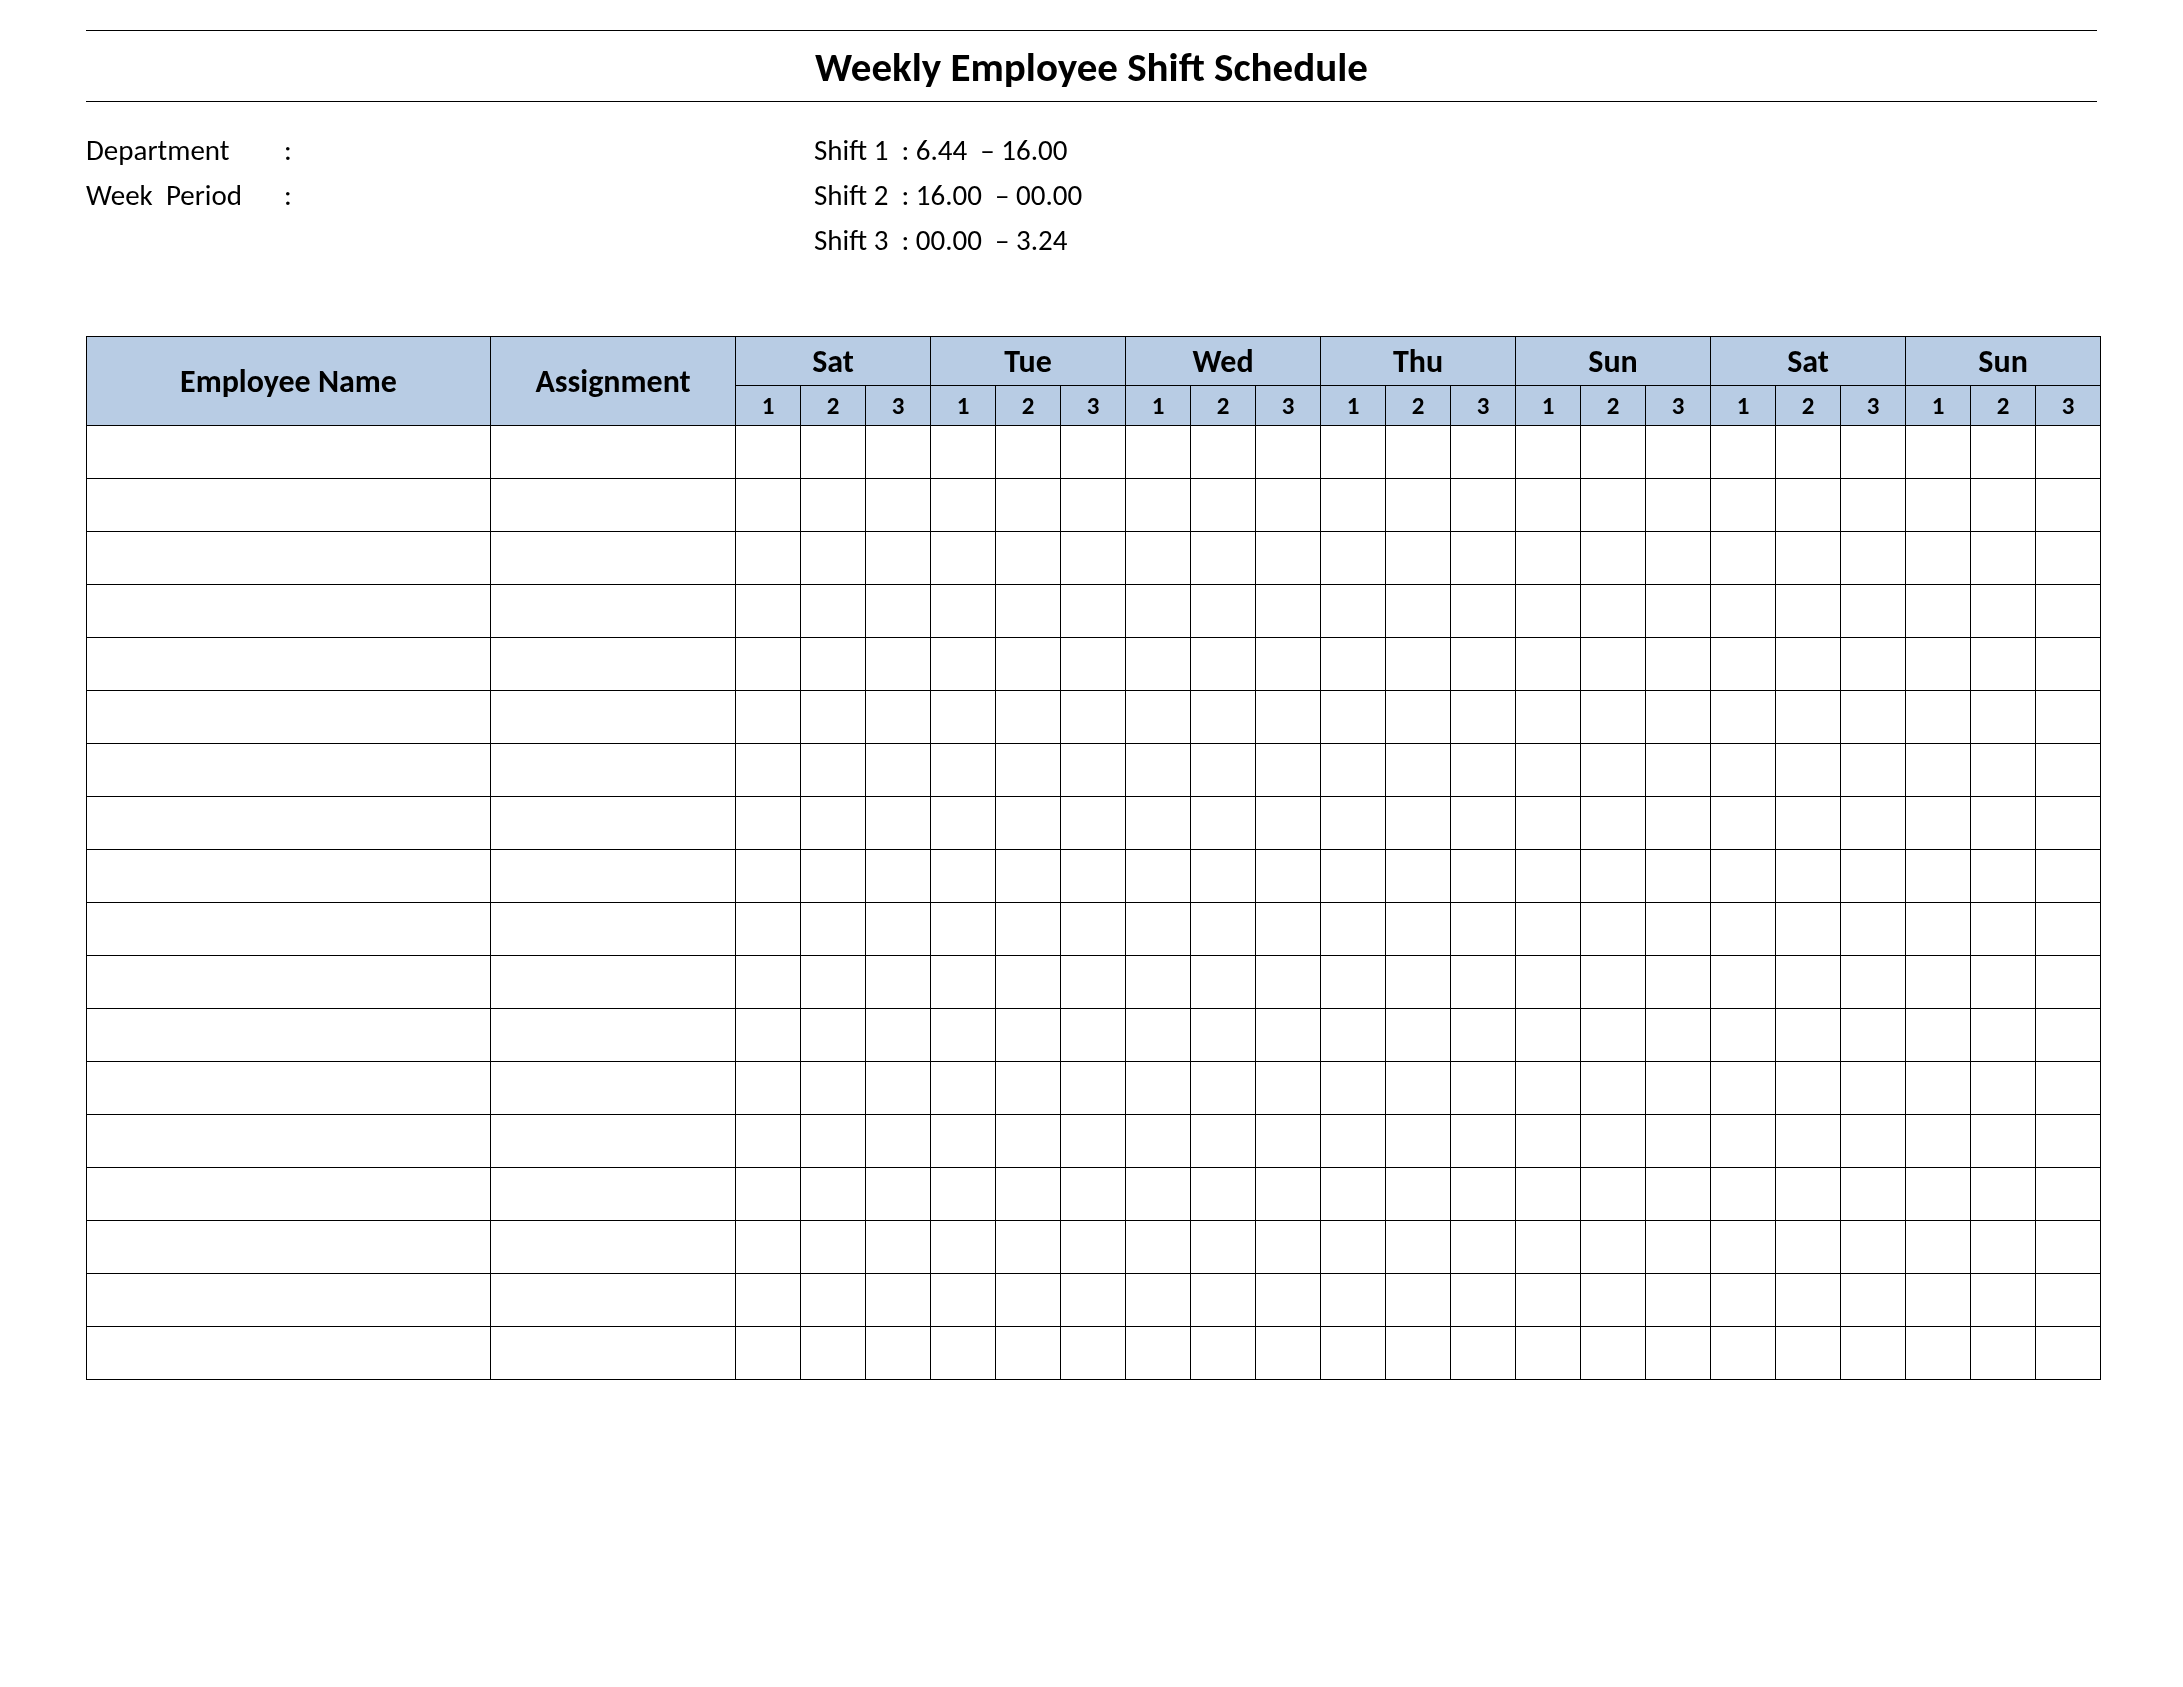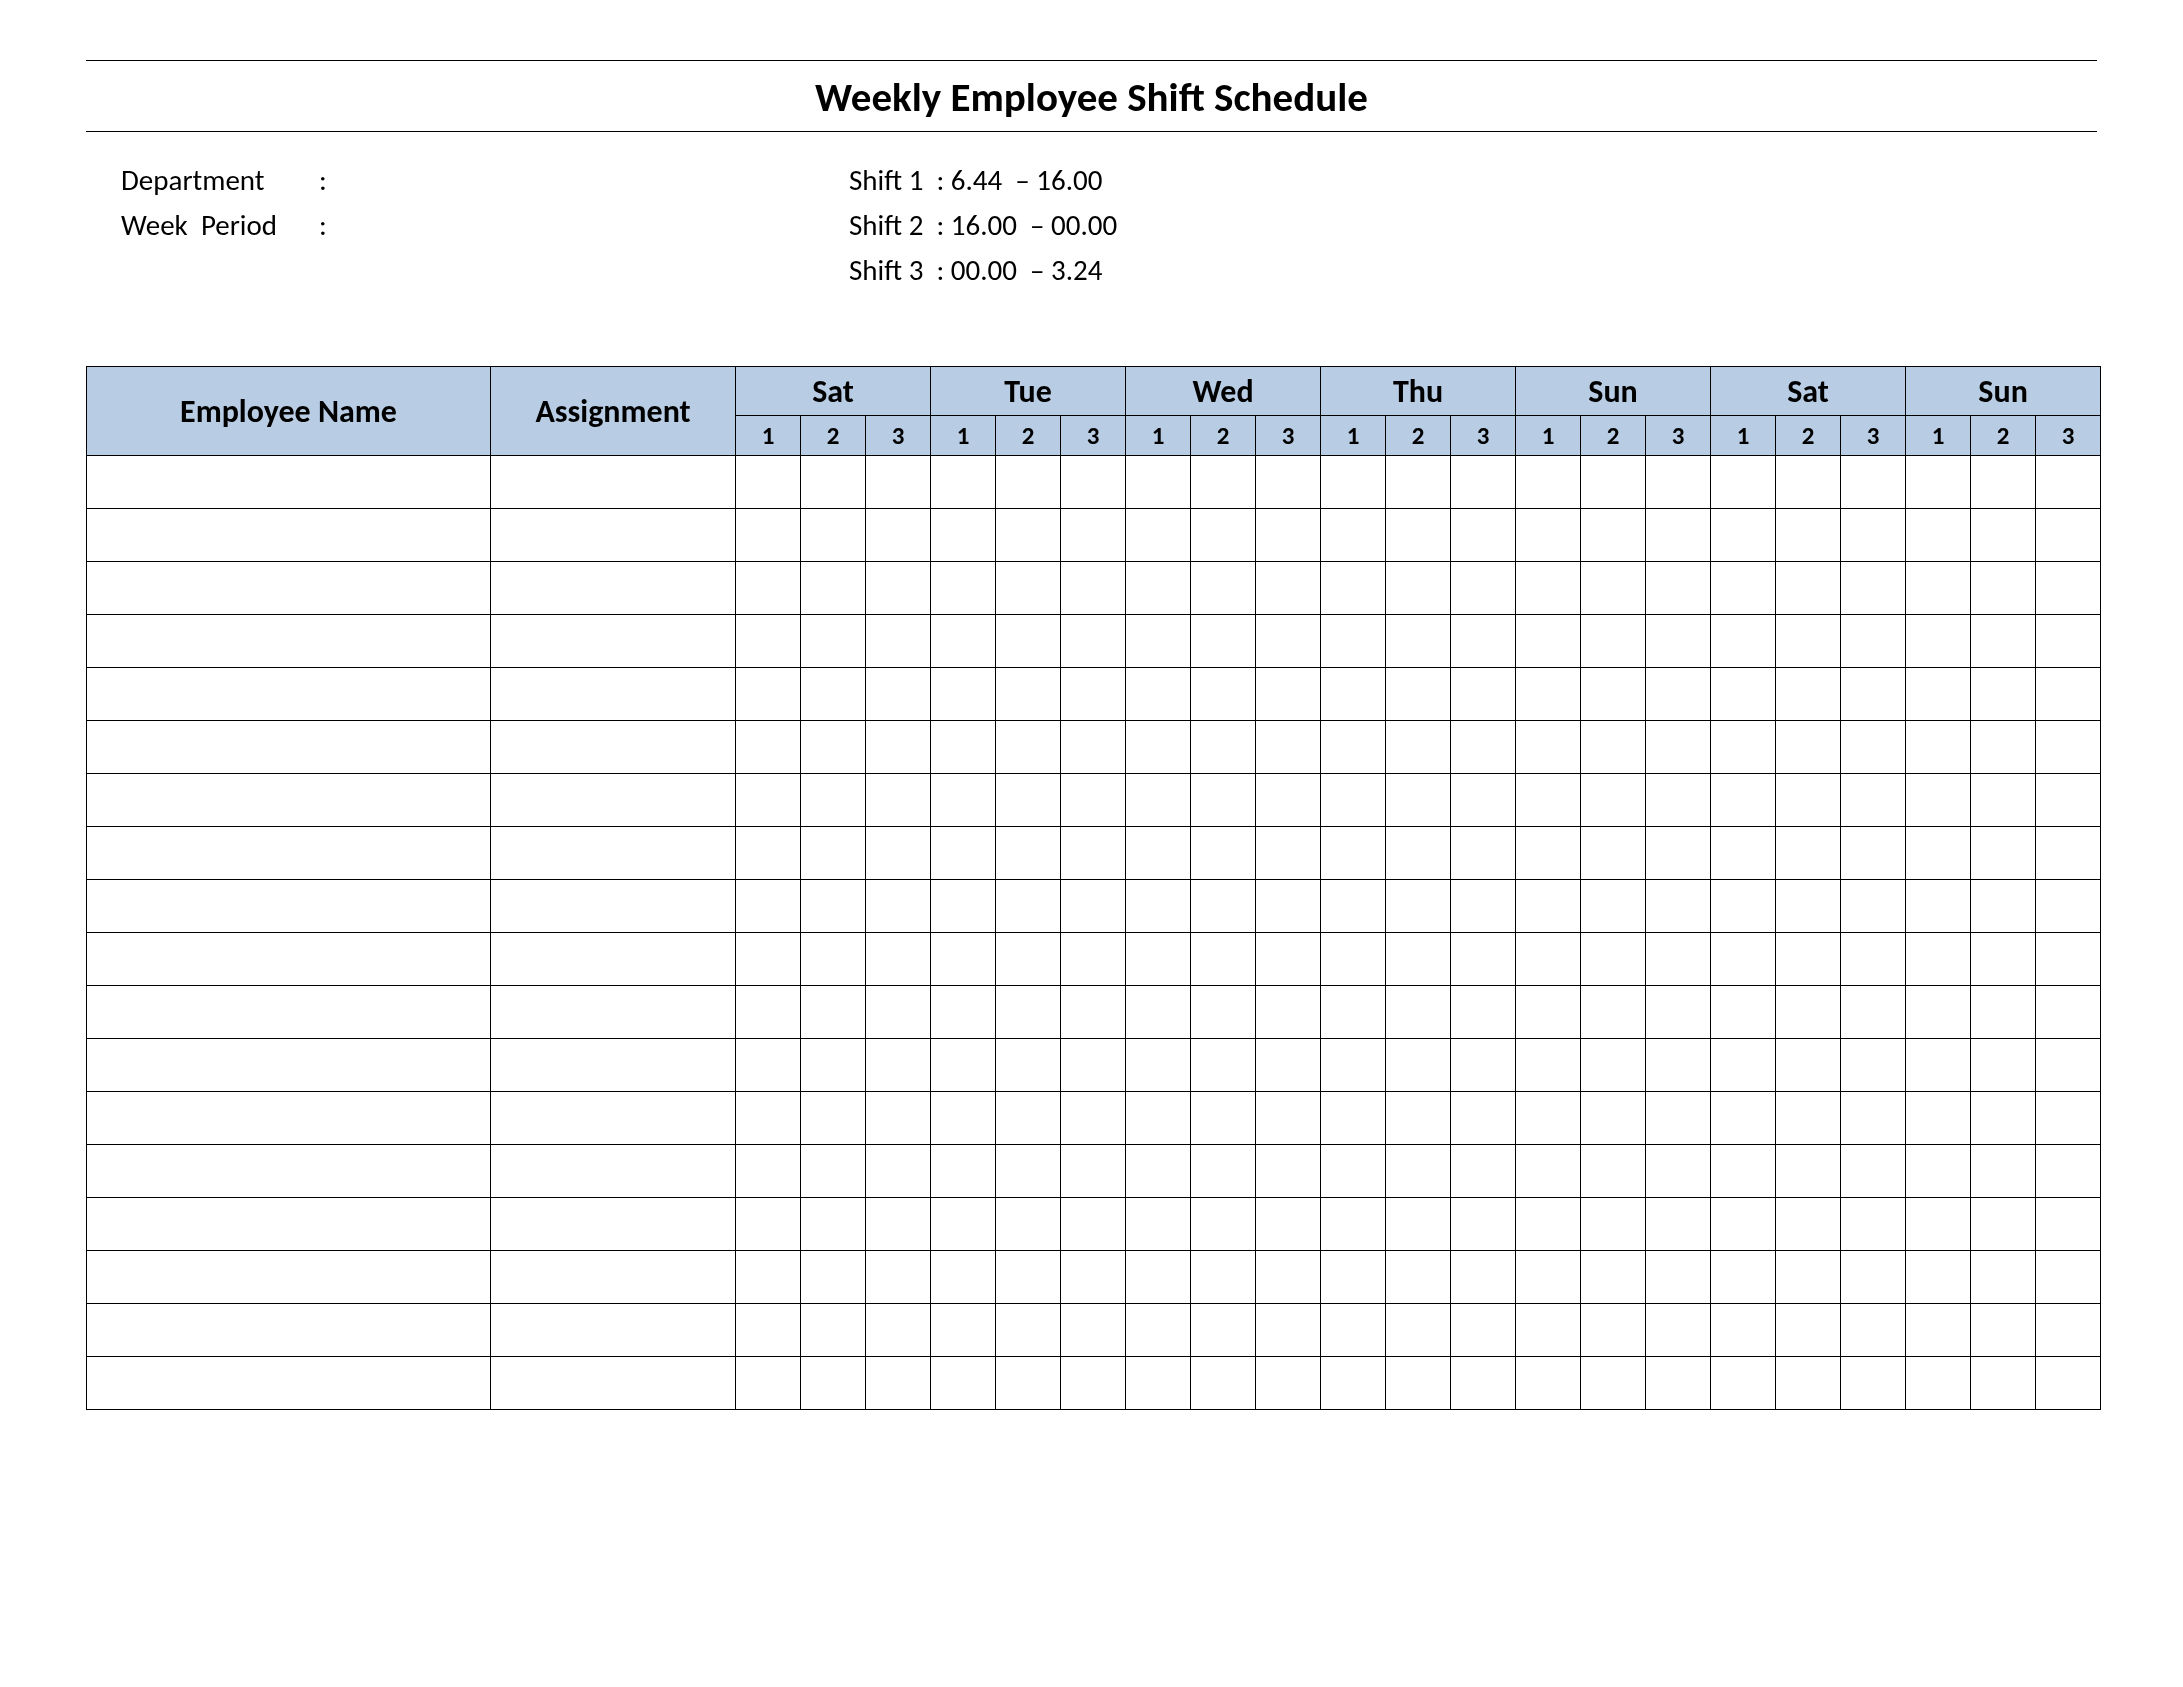--- a/index.html
+++ b/index.html
@@ -8,21 +8,21 @@
     padding: 0;
     width: 2183px;
     height: 1687px;
     background: #ffffff;
     font-family: "Calibri", "Segoe UI", Arial, sans-serif;
     color: #000;
   }
   .page {
     width: 2183px;
     height: 1687px;
-    padding: 60px 86px 86px 86px;
+    padding: 30px 86px 86px 86px;
     position: relative;
   }
   .top-rule {
     border-top: 1.3px solid #000;
     margin-bottom: 6.6px;
   }
   .title {
     text-align: center;
     font-size: 41px;
     font-weight: 700;
@@ -30,21 +30,20 @@
   }
   .title-under {
     border-top: 1.3px solid #000;
     margin-bottom: 26.5px;
   }
   .meta {
     display: flex;
     font-size: 29px;
     margin-bottom: 73px;
     line-height: 1.55;
-    margin-left: 35px;
   }
   .meta-left {
     width: 728px;
   }
   .meta-row {
     display: flex;
     white-space: pre;
   }
   .meta-label {
     width: 198px;

